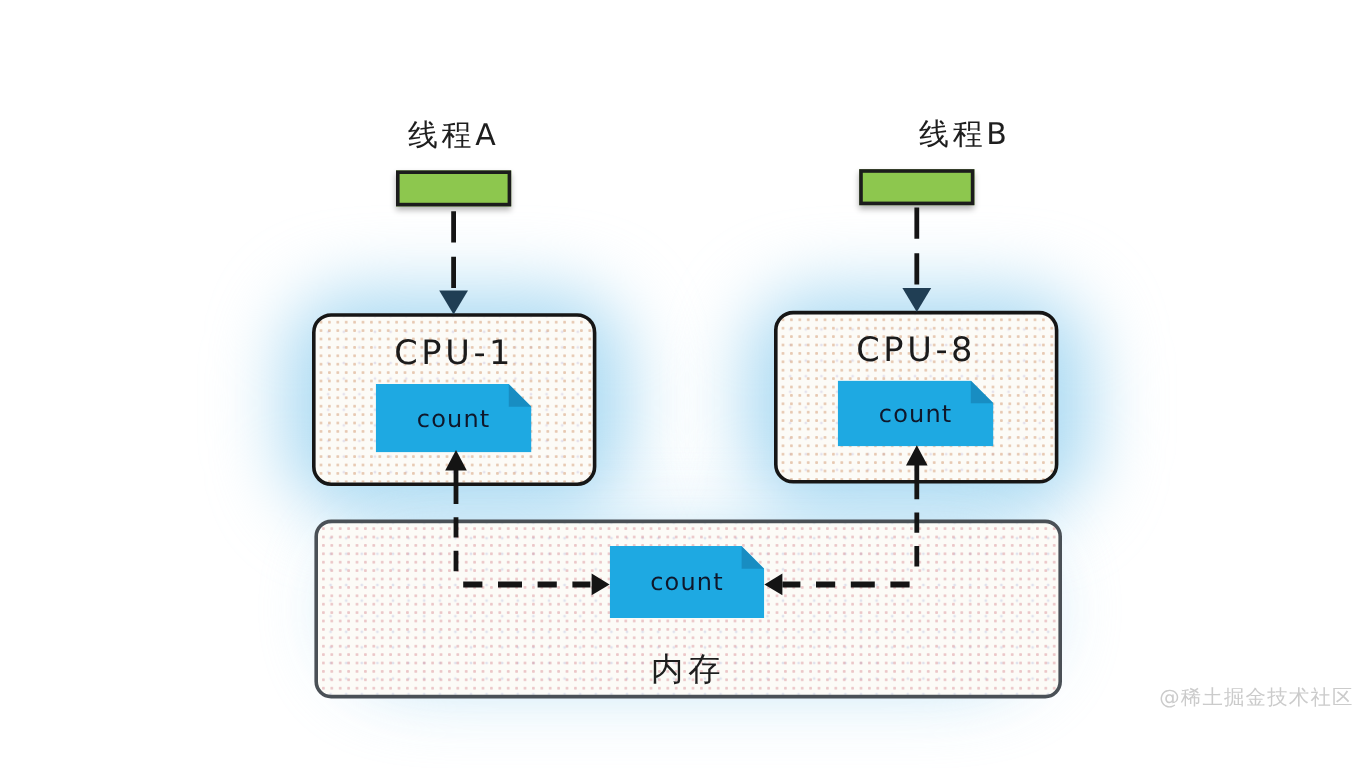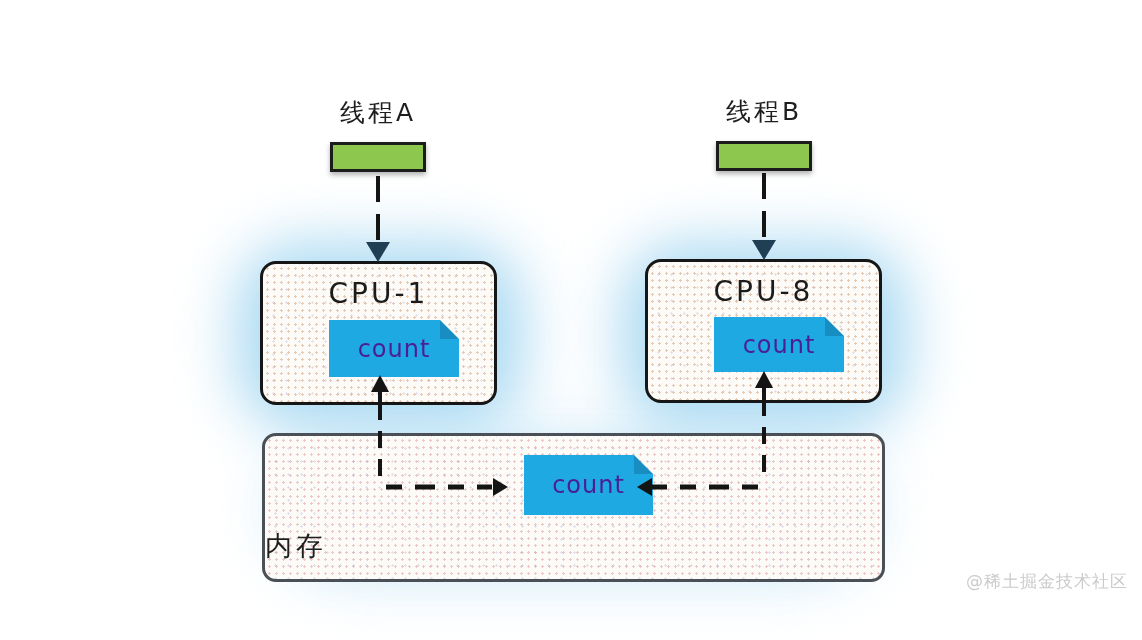--- a/index.html
+++ b/index.html
@@ -57,31 +57,31 @@
     left:262px;top:433px;width:623px;height:149px;
     border:3px solid var(--memory-border,#4a5056);
     border-radius:14px;
     background-image:
       radial-gradient(rgba(210,120,130,0.4) 1px, transparent 1.4px),
       radial-gradient(rgba(150,160,210,0.28) 1px, transparent 1.4px);
     background-size:7px 7px,13px 13px;
     background-position:1px 1px,4px 6px;
   }
   .memory-title{
-    position:absolute;left:0;top:92px;width:100%;
-    text-align:left;font-size:27px;letter-spacing:4px;color:#1e1e1e;
+    position:absolute;left:0;top:104px;width:100%;
+    text-align:center;font-size:27px;letter-spacing:4px;color:#1e1e1e;
   }
 
   
   .badge{
     position:absolute;
     background:var(--badge-blue,#1ea9e2);
     clip-path:polygon(0 0,calc(100% - 19px) 0,100% 19px,100% 100%,0 100%);
     display:flex;align-items:center;justify-content:center;
-    color:#4c1d95;font-size:24px;letter-spacing:1px;margin-left:16px;
+    color:#0f172a;font-size:20px;letter-spacing:1px;
   }
   .badge::after{ 
     content:"";position:absolute;top:0;right:0;width:0;height:0;
     border-bottom:19px solid rgba(10,70,110,0.28);
     border-right:19px solid transparent;
   }
 
   
   svg.arrows{position:absolute;left:0;top:0;pointer-events:none;}
   .dash-line{stroke:var(--arrow-black,#141414);fill:none;stroke-linecap:butt;}
@@ -96,21 +96,21 @@
 </head>
 <body>
 
 <div class="glow glow-cpu1"></div>
 <div class="glow glow-cpu2"></div>
 <div class="glow glow-mem"></div>
 
 <div class="abs thread-label" style="left:318px;top:96px;">线程A</div>
 <div class="abs thread-block" style="left:330px;top:142px;"></div>
 
-<div class="abs thread-label" style="left:704px;top:95px;">线程B</div>
+<div class="abs thread-label" style="left:744px;top:95px;">线程B</div>
 <div class="abs thread-block" style="left:716px;top:141px;"></div>
 
 <div class="abs paper cpu-box" style="left:260px;top:261px;">
   <div class="cpu-title">CPU-1</div>
 </div>
 <div class="badge" style="left:313px;top:320px;width:130px;height:57px;">count</div>
 
 <div class="abs paper cpu-box" style="left:645px;top:259px;">
   <div class="cpu-title">CPU-8</div>
 </div>

